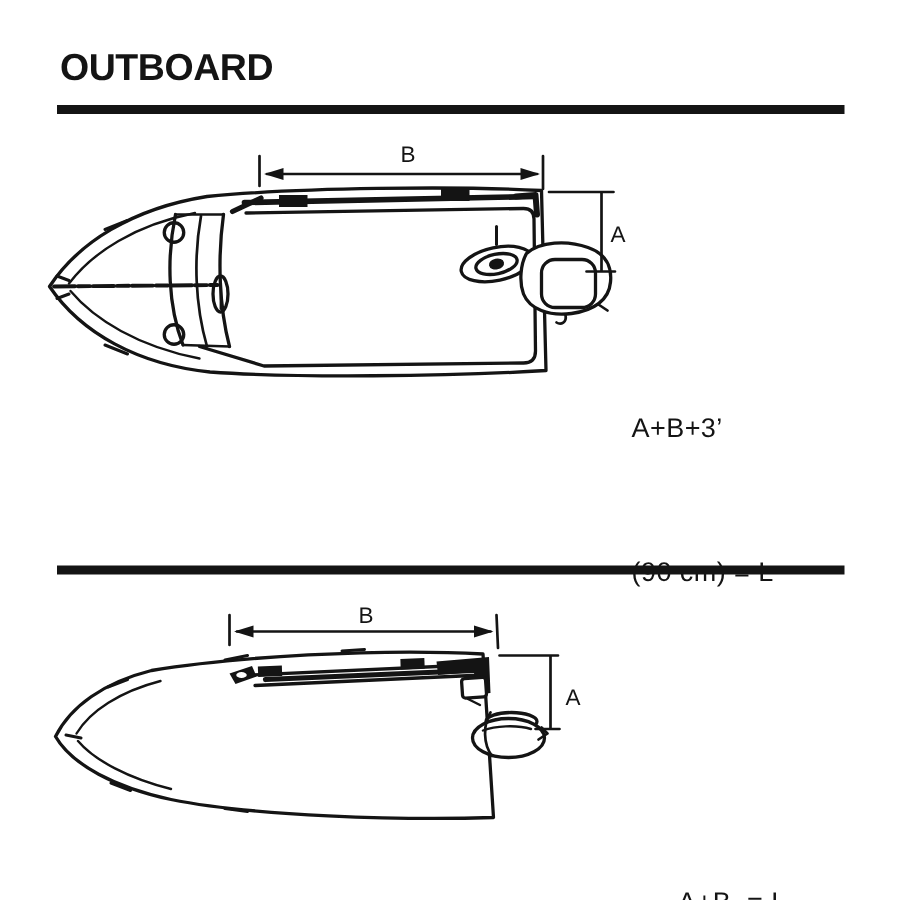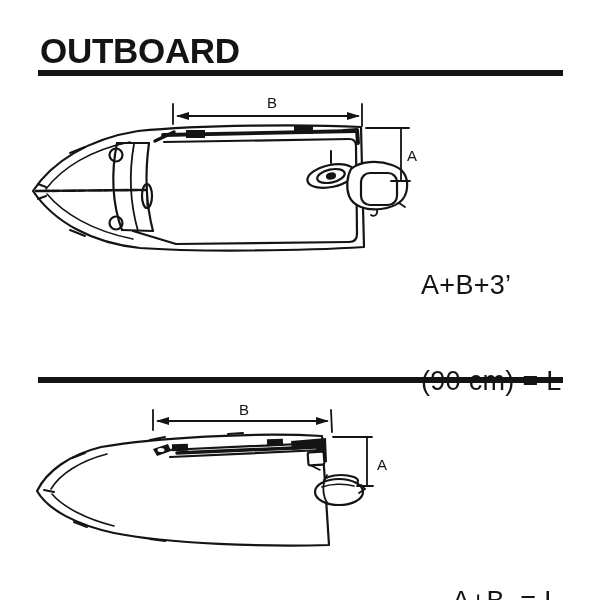--- a/index.html
+++ b/index.html
@@ -1,33 +1,33 @@
 <!DOCTYPE html>
 <html><head>
 <meta charset="utf-8">
 <style>
   html,body{margin:0;padding:0;background:#ffffff;}
   .page{
     position:relative;width:600px;height:600px;background:#ffffff;overflow:hidden;
     font-family:"Liberation Sans",sans-serif;color:#141414;
   }
   .title{
-    position:absolute;left:40px;font-weight:bold;font-size:35px;
+    position:absolute;left:40px;font-weight:bold;font-size:25px;
     letter-spacing:-0.3px;line-height:1;color:#141414;white-space:pre;
   }
   #outboard-title{top:33px;}
   #inboard-title{top:339px;}
   .rule{position:absolute;left:38px;width:525px;height:6px;background:#141414;}
   #outboard-rule{top:70px;}
   #inboard-rule{top:377px;}
   .diagram{position:absolute;}
   #outboard-svg{left:20px;top:85px;}
   #inboard-svg{left:20px;top:390px;}
   .formula{
-    position:absolute;font-size:27px;line-height:32px;letter-spacing:0.3px;
+    position:absolute;font-size:18px;line-height:32px;letter-spacing:0.3px;
     color:#141414;white-space:pre;
   }
   #outboard-formula{left:421px;top:205px;}
   #inboard-formula{left:452px;top:521px;}
   svg .lbl{font-family:"Liberation Sans",sans-serif;font-size:15px;fill:#141414;}
 </style>
 </head>
 <body>
 
 <div class="page">

